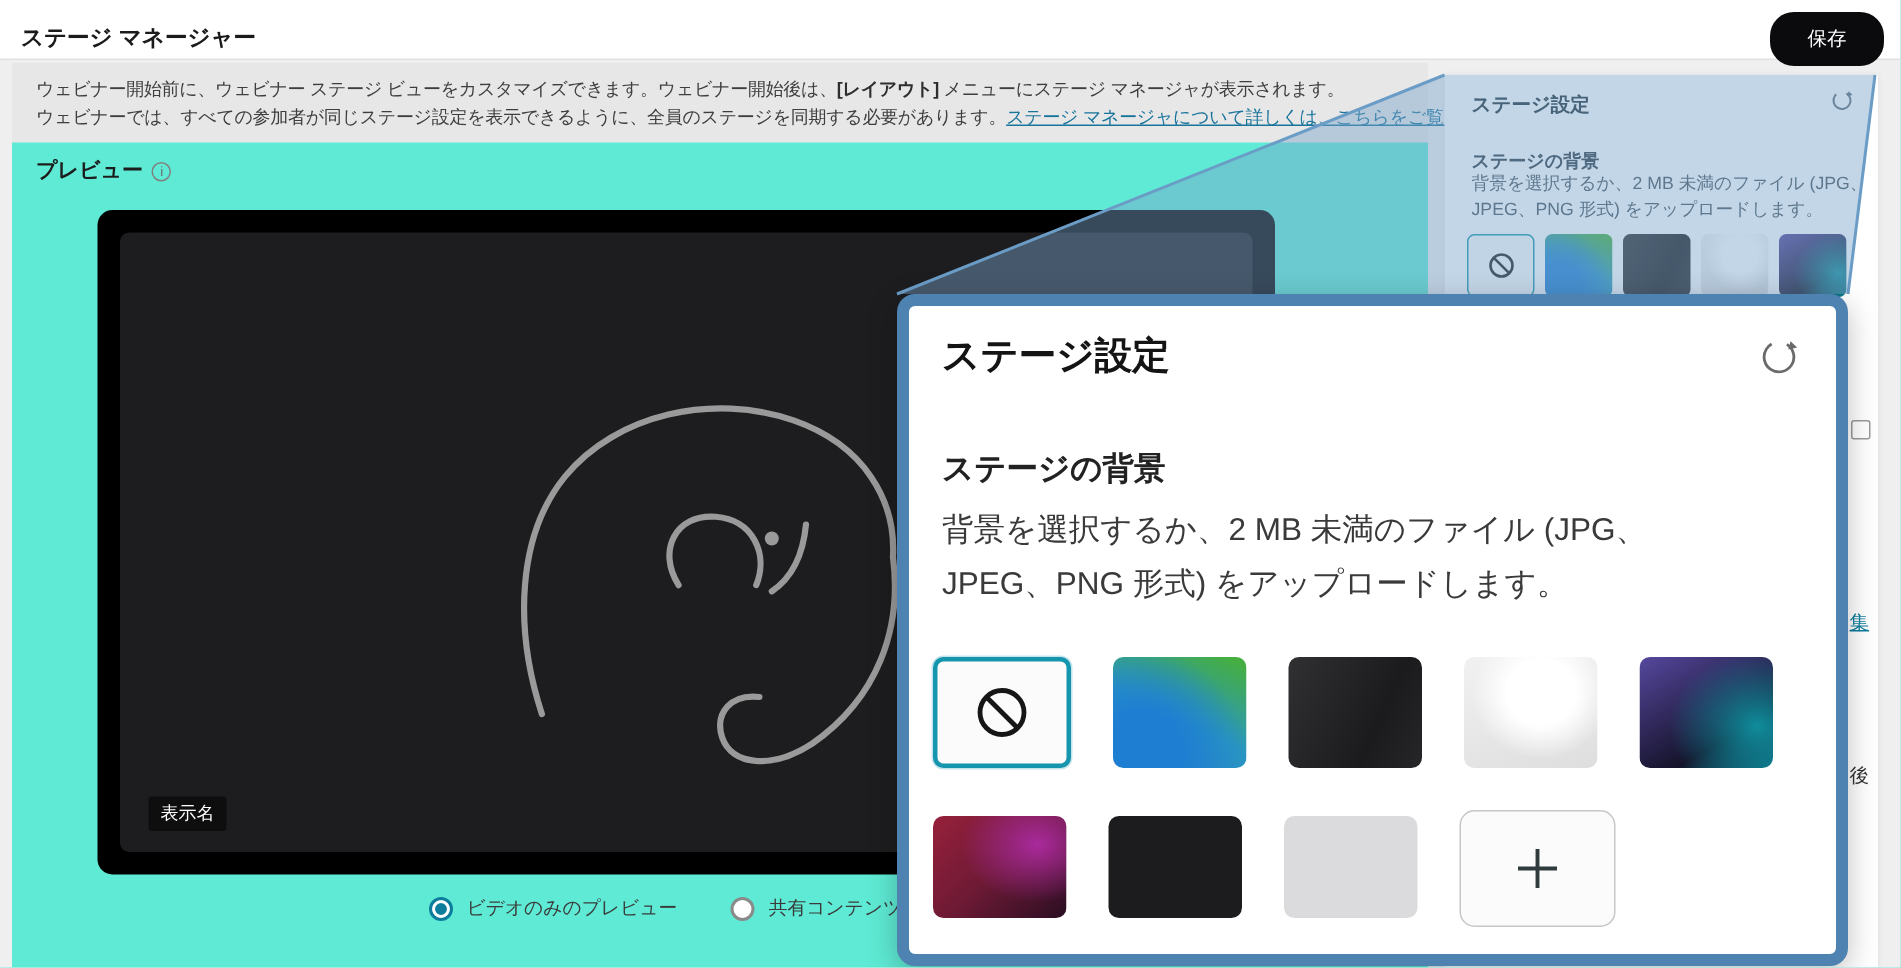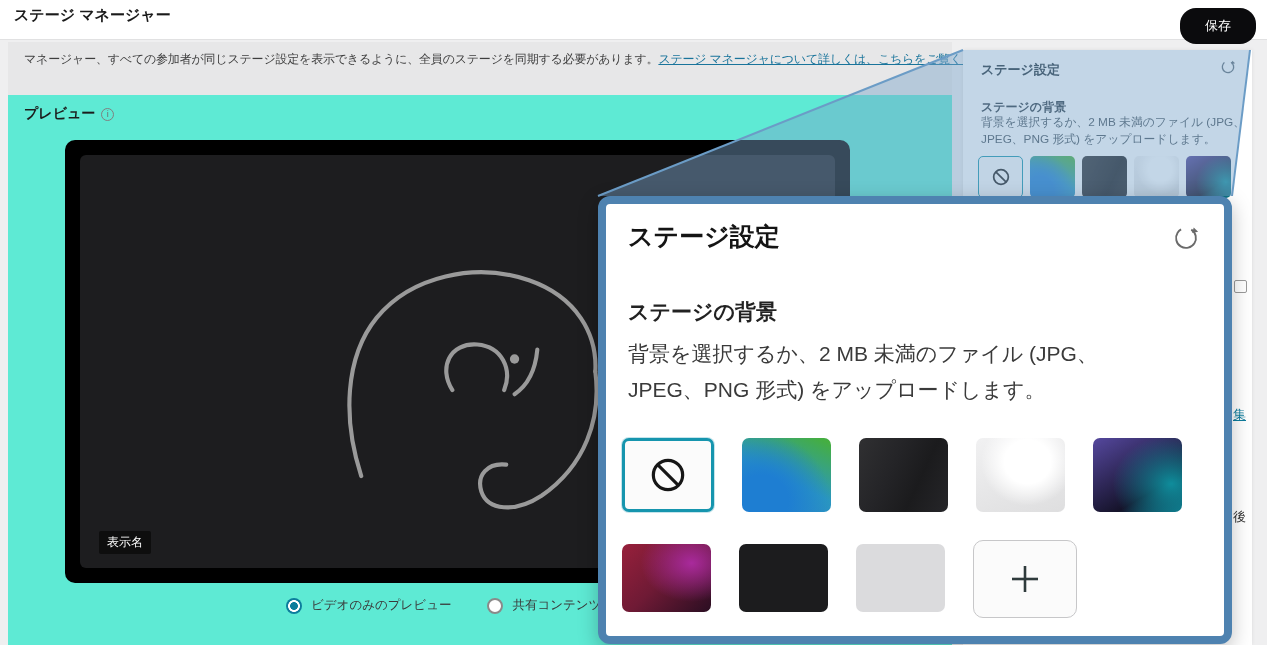--- a/index.html
+++ b/index.html
@@ -3,21 +3,21 @@
 <meta charset="utf-8">
 <style>
   * { margin:0; padding:0; box-sizing:border-box; }
   html,body { width:1267px; height:645px; overflow:hidden; }
   body { font-family:"Liberation Sans","DejaVu Sans",sans-serif; background:#efeff0; position:relative; }
   .page { position:relative; width:1267px; height:645px; background:#efeff0; overflow:hidden; }
 
   
   .topbar { position:absolute; left:0; top:0; width:1267px; height:40px; background:#ffffff;
             border-bottom:1px solid #e1e1e2; z-index:1; }
-  .page-title { position:absolute; left:14px; top:6px; font-size:15px; font-weight:bold; color:#1a1a1a; }
+  .page-title { position:absolute; left:14px; top:16px; font-size:15px; font-weight:bold; color:#1a1a1a; }
   .save-btn { position:absolute; right:11px; top:8px; width:76px; height:36px; background:#0b0b0d;
               color:#ffffff; border:none; border-radius:16px; font-size:13px; cursor:pointer;
               font-family:inherit; }
 
   
   .banner { position:absolute; left:8px; top:42px; width:944px; height:53px; background:#e7e7e8;
             padding:8px 0 0 16px; font-size:12px; line-height:19px; color:#3e3e3e; z-index:1; }
   .banner .bline { white-space:nowrap; letter-spacing:-0.2px; }
   .banner b { font-weight:bold; color:#2e2e2e; }
   .link { color:#19749b; text-decoration:underline; cursor:pointer; }
@@ -87,21 +87,22 @@
 <body>
 
 <div class="page">
 
   <div class="topbar">
     <div class="page-title">ステージ マネージャー</div>
     <button class="save-btn">保存</button>
   </div>
 
   <div class="banner">
-    <div class="bline"><span>マネージャー、すべての参加者が同じステージ設定を表示できるように、全員のステージを同期する必要があります。</span><span class="link">ステージ マネージャについて詳しくは、こちらをご覧ください。</span></div>
+    <div class="bline"><span>ウェビナー開始前に、ウェビナー ステージ ビューをカスタマイズできます。ウェビナー開始後は、</span><b>[レイアウト]</b><span> メニューにステージ マネージャが表示されます。</span></div>
+    <div class="bline"><span>ウェビナーでは、すべての参加者が同じステージ設定を表示できるように、全員のステージを同期する必要があります。</span><span class="link">ステージ マネージャについて詳しくは、こちらをご覧ください。</span></div>
   </div>
 
   <div class="main-card">
     <div class="preview-heading"><span>プレビュー</span><span class="info-icon">i</span></div>
 
     <div class="video-frame">
       <div class="video-inner">
         <svg class="sketch" width="280" height="290" viewBox="0 0 270 280">
           <g fill="none" stroke="#9a9a9a" stroke-width="4" stroke-linecap="round">
             <path d="M 30 225 C 12 170 14 110 45 72 C 78 32 140 18 192 36 C 238 52 258 88 256 124"></path>

